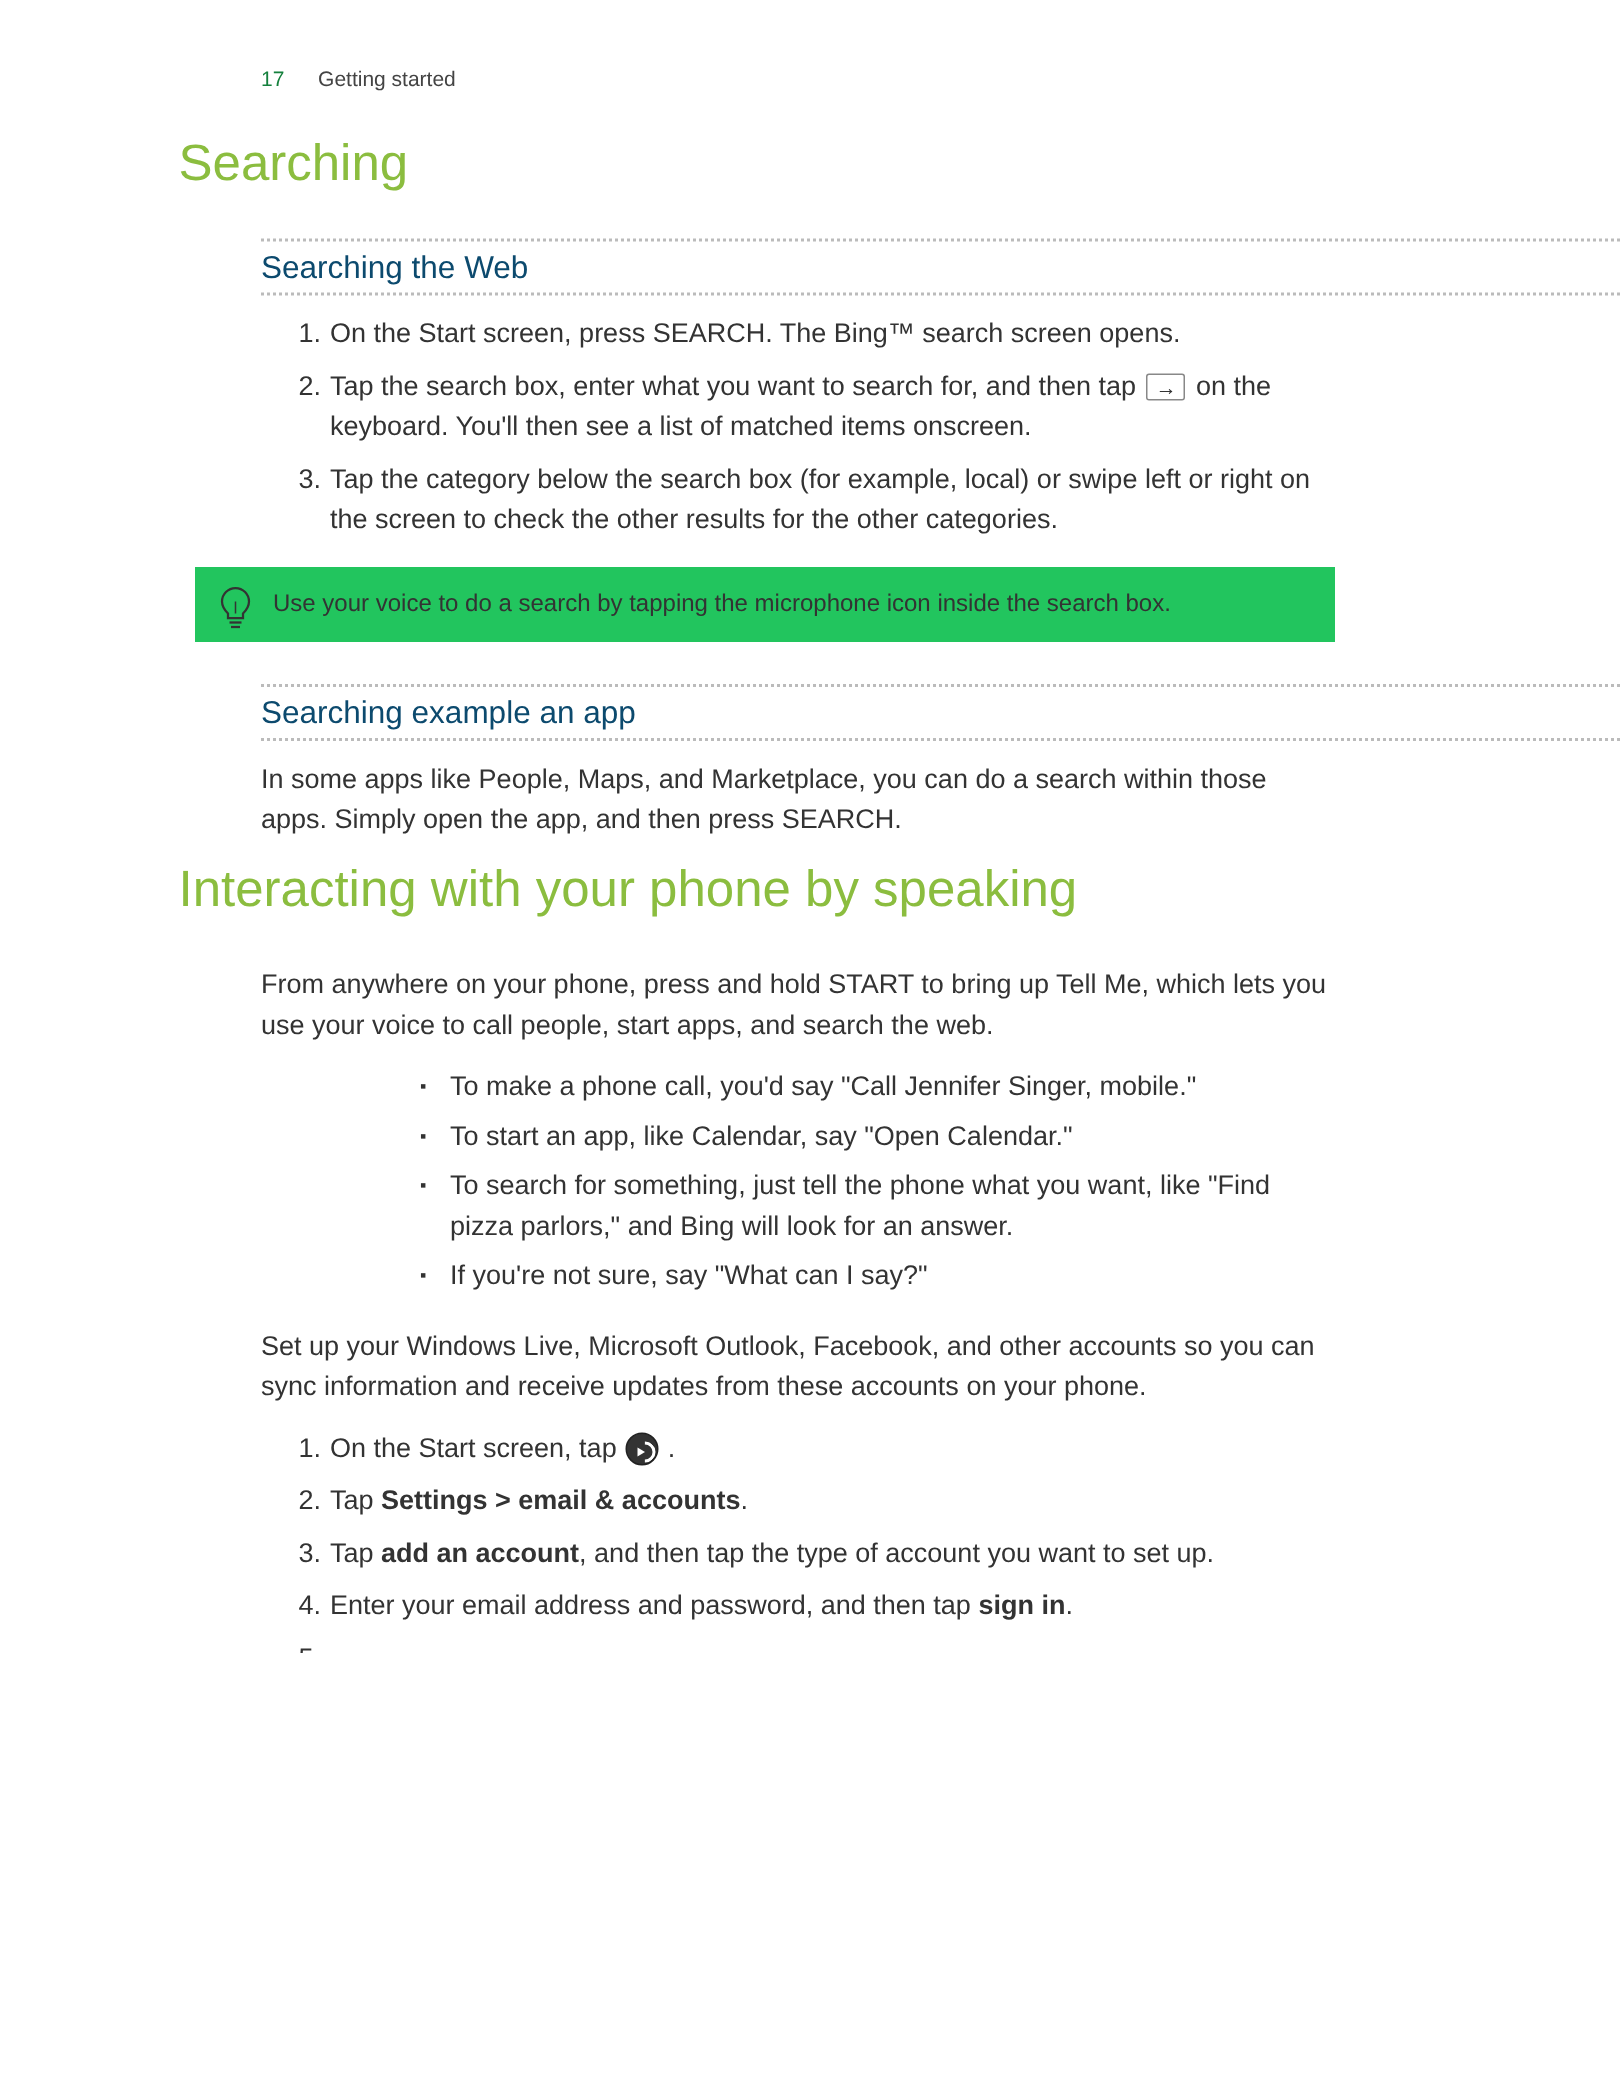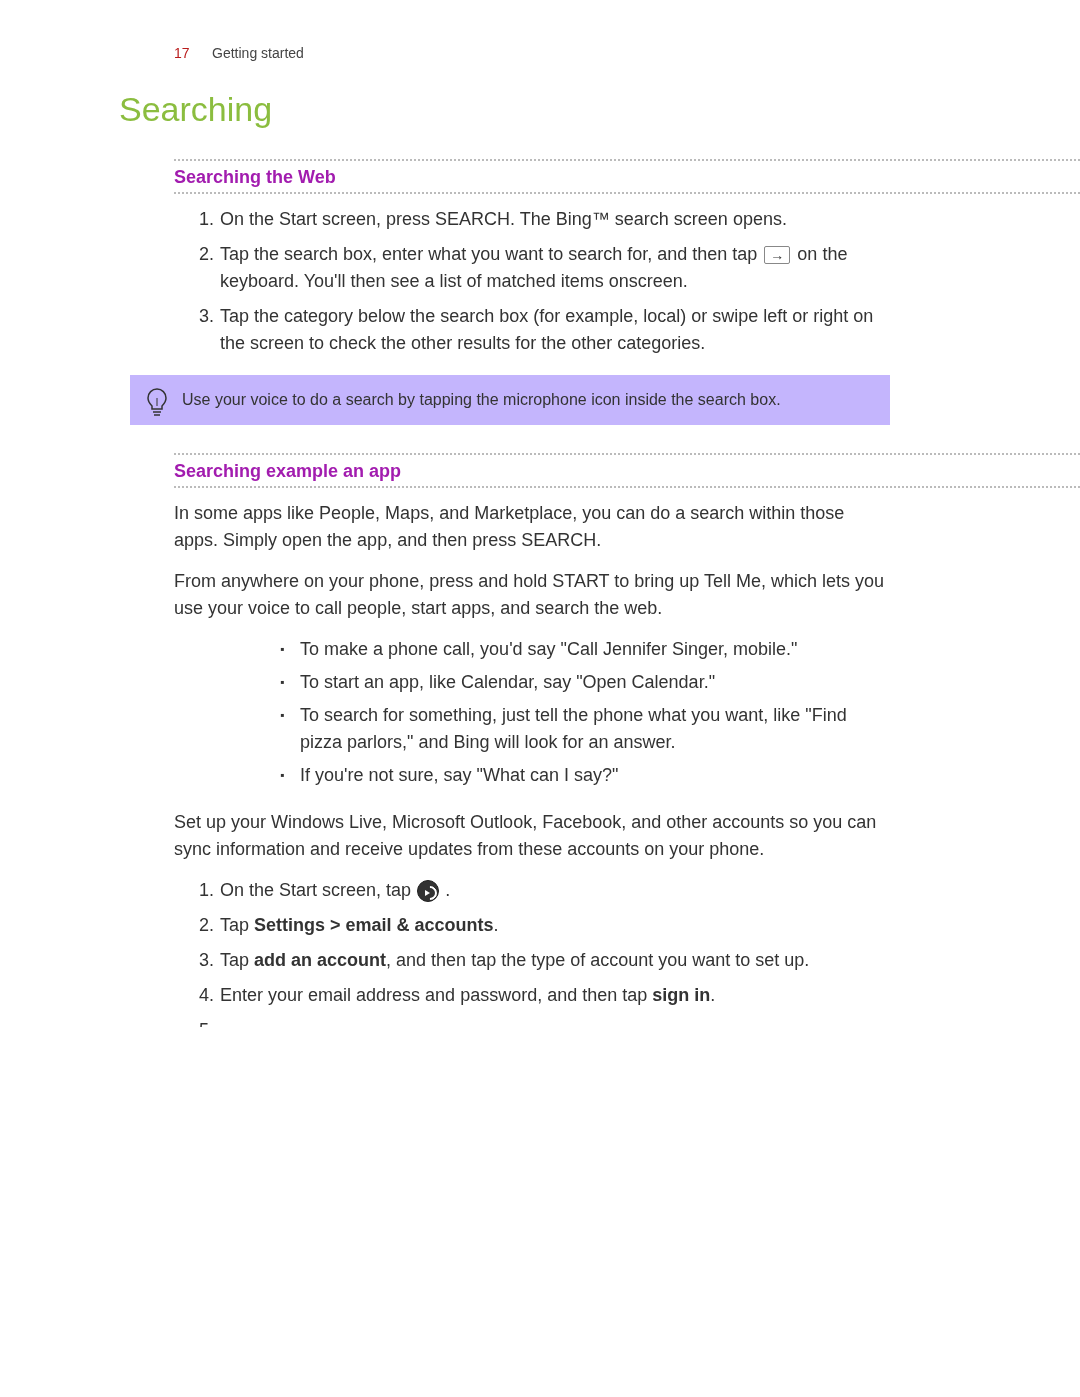--- a/index.html
+++ b/index.html
@@ -13,21 +13,21 @@
       padding: 44px 0 0 0;
       position: relative;
     }
     .header-line {
       position: relative;
       padding-left: 174px;
       margin-bottom: 28px;
     }
     .page-num {
       font-size: 14px;
-      color: #b91c1c;
+      color: #15803d;
       display: inline-block;
       margin-right: 18px;
     }
     .breadcrumb {
       font-size: 14px;
       color: #444;
     }
     .h1 {
       color: #8BBD3F;
       font-size: 34px;
@@ -39,23 +39,23 @@
       margin-left: 174px;
       margin-right: 0;
       position: relative;
       margin-bottom: 12px;
     }
     .h2-dots-top, .h2-dots-bottom {
       border-top: 2px dotted #bbb;
       margin-right: 0;
     }
     .h2 {
-      color: #a21caf;
-      font-size: 18px;
-      font-weight: 700;
+      color: #0c4a6e;
+      font-size: 21px;
+      font-weight: 400;
       padding: 6px 0 4px 0;
       display: inline-block;
       width: 100%;
     }
     .body-text {
       font-size: 18px;
       color: #333;
       line-height: 1.5;
       padding-left: 174px;
       padding-right: 194px;
@@ -101,21 +101,21 @@
     ul.bullet-list li::before {
       content: "▪";
       position: absolute;
       left: 0;
       top: 0;
       font-size: 12px;
       color: #333;
       line-height: 26px;
     }
     .tip-box {
-      background: #c4b5fd;
+      background: #22c55e;
       margin-left: 130px;
       margin-right: 190px;
       padding: 16px 20px 16px 52px;
       position: relative;
       margin-bottom: 28px;
       font-size: 16px;
       color: #333;
     }
     .tip-icon {
       position: absolute;
@@ -210,20 +210,21 @@
 
   <div class="sec-wrap">
     <div class="h2-wrap">
       <div class="h2-dots-top"></div>
       <span class="h2">Searching example an app</span>
       <div class="h2-dots-bottom"></div>
     </div>
     <p class="body-text">In some apps like People, Maps, and Marketplace, you can do a search within those apps. Simply open the app, and then press SEARCH.</p>
   </div>
 
+  <h1 class="h1 sec-h1">Interacting with your phone by speaking</h1>
   <p class="body-text full">From anywhere on your phone, press and hold START to bring up Tell Me, which lets you use your voice to call people, start apps, and search the web.</p>
 
   <ul class="bullet-list">
     <li><span>To make a phone call, you'd say "Call Jennifer Singer, mobile."</span></li>
     <li><span>To start an app, like Calendar, say "Open Calendar."</span></li>
     <li><span>To search for something, just tell the phone what you want, like "Find pizza parlors," and Bing will look for an answer.</span></li>
     <li><span>If you're not sure, say "What can I say?"</span></li>
   </ul>
 
   <p class="body-text">Set up your Windows Live, Microsoft Outlook, Facebook, and other accounts so you can sync information and receive updates from these accounts on your phone.</p>

